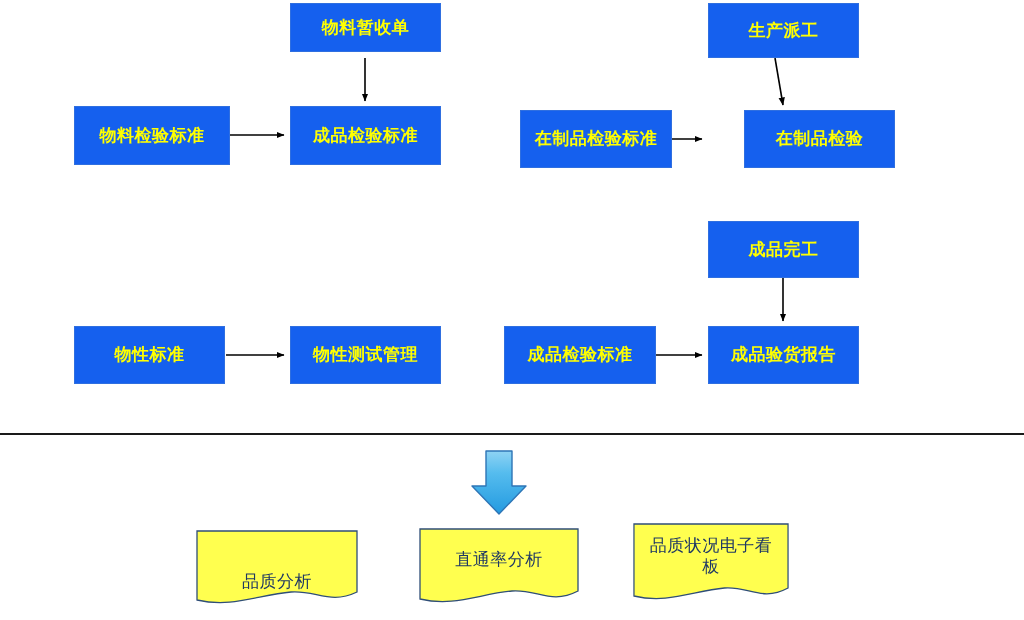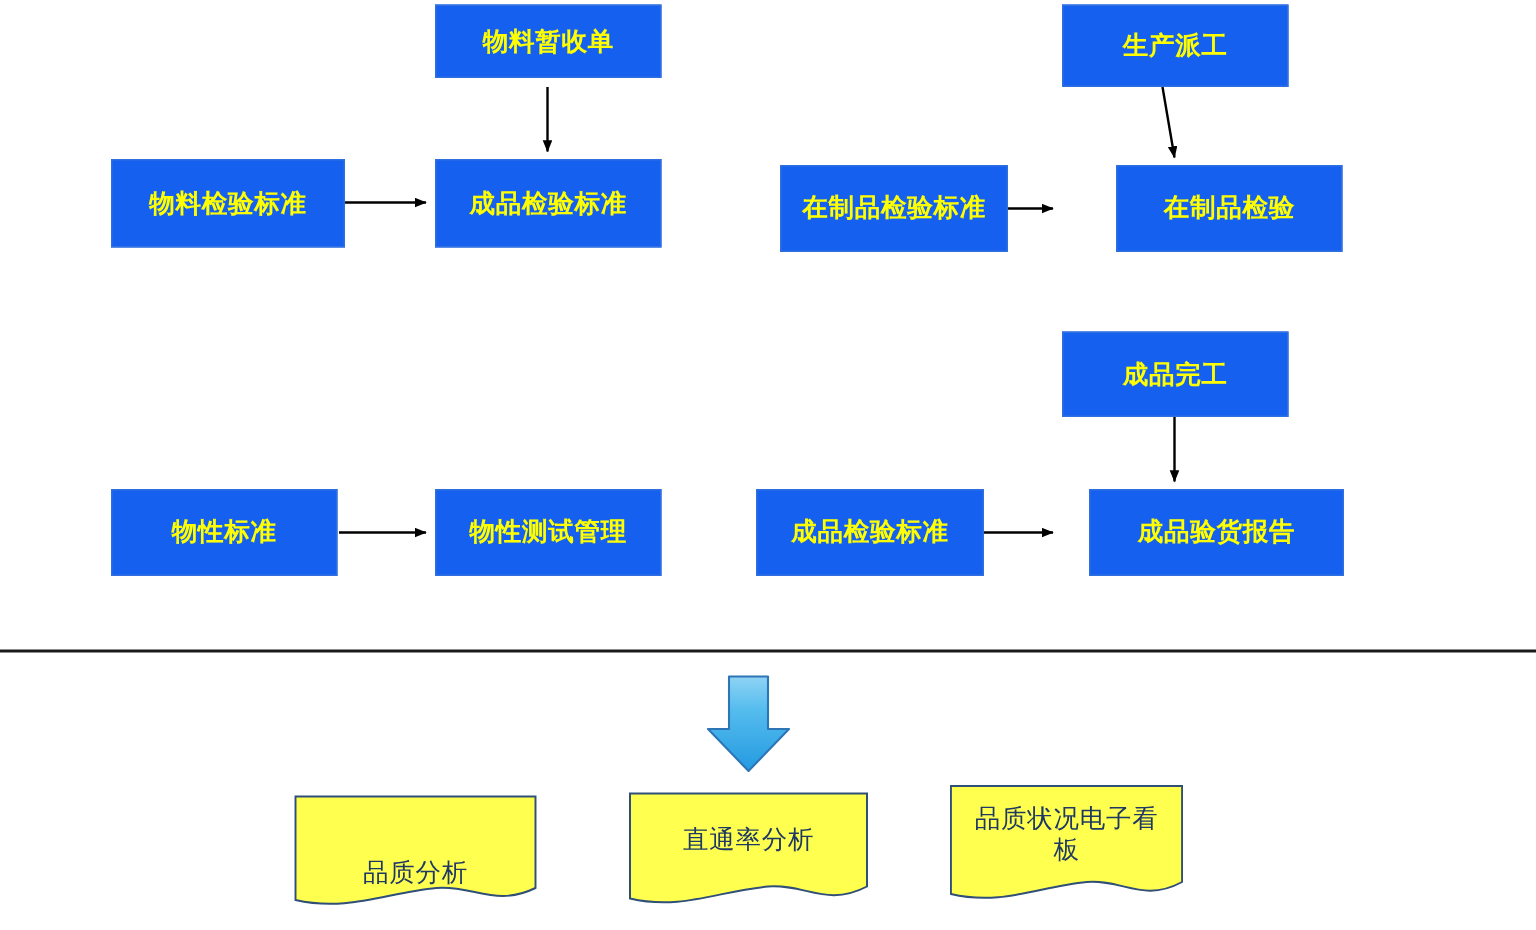--- a/index.html
+++ b/index.html
@@ -152,21 +152,21 @@
   </div>
 
   <div class="node blue-box" style="left:290px; top:326px; width:151px; height:58px;">
     <span>物性测试管理</span>
   </div>
 
   <div class="node blue-box" style="left:504px; top:326px; width:152px; height:58px;">
     <span>成品检验标准</span>
   </div>
 
-  <div class="node blue-box" style="left:708px; top:326px; width:170px; height:58px;margin-left:18px;">
+  <div class="node blue-box" style="left:708px; top:326px; width:151px; height:58px;">
     <span>成品验货报告</span>
   </div>
 
   <div class="divider" style="top:433px;"></div>
 
   <svg class="big-arrow" style="left:469px; top:450px; width:60px; height:66px;" viewBox="0 0 60 66">
     <path d="M17,1 L43,1 L43,36 L57,36 L30,64 L3,36 L17,36 Z" fill="url(#bigArrowGrad)" stroke="#2E75B6" stroke-width="1.4" stroke-linejoin="round"></path>
   </svg>
 
   <div class="node doc-shape" style="left:196px; top:530px; width:162px; height:76px;align-items:flex-end;">

